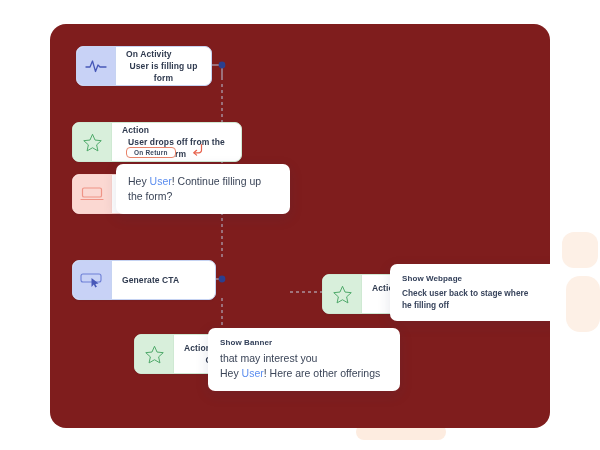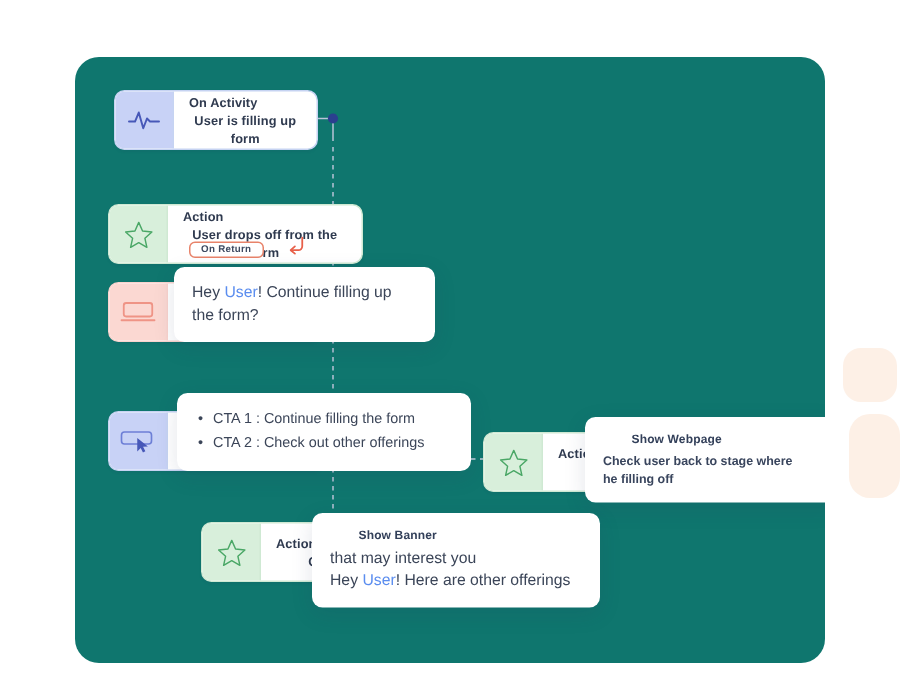--- a/index.html
+++ b/index.html
@@ -13,22 +13,22 @@
   .stage{position:absolute;inset:0;}
 
   
   .blob{position:absolute;background:#fdf0e6;border-radius:14px;}
   .blob.b1{left:562px;top:232px;width:36px;height:36px;border-radius:12px;}
   .blob.b2{left:566px;top:276px;width:34px;height:56px;border-radius:14px;}
   .blob.b3{left:356px;top:424px;width:90px;height:16px;border-radius:8px;background:#fdece0;}
 
   
   .canvas{
-    position:absolute;left:50px;top:38px;width:500px;height:404px;
-    background:#0f766e;border-radius:16px;overflow:hidden;
+    position:absolute;left:50px;top:24px;width:500px;height:404px;
+    background:#7f1d1d;border-radius:16px;overflow:hidden;
   }
 
   
   .wires{position:absolute;left:0;top:0;width:500px;height:404px;pointer-events:none;}
 
   
   .node{
     position:absolute;display:flex;align-items:stretch;
     background:#ffffff;border-radius:7px;
     box-shadow:0 1px 2px rgba(30,40,80,.07);
@@ -59,21 +59,21 @@
   #node-generate-cta{left:22px;top:236px;width:142px;height:38px;}
   #node-action-cta1{left:272px;top:250px;width:128px;height:38px;}
   #node-action-cta2{left:84px;top:310px;width:126px;height:38px;}
 
   
   .msg{
     position:absolute;background:#ffffff;border-radius:7px;
     box-shadow:0 4px 14px rgba(40,55,90,.13);
     padding:10px 12px;
   }
-  .msg .ttl{font-size:8px;font-weight:bold;color:#33405a;margin-bottom:4px;letter-spacing:.1px;margin-left:19px;}
+  .msg .ttl{font-size:8px;font-weight:bold;color:#33405a;margin-bottom:4px;letter-spacing:.1px;}
   .msg .line{font-size:10.5px;color:#3b4558;line-height:15px;}
   .msg .small{font-size:8.3px;font-weight:bold;color:#39455d;line-height:12px;}
   .msg .hl{color:#5b8def;text-align:center;}
   .msg ul{margin:0;padding:0 0 0 12px;list-style:none;}
   .msg li{font-size:9.6px;color:#3b4558;line-height:16px;position:relative;}
   .msg li:before{content:"•";position:absolute;left:-10px;color:#3b4558;}
 
   #msg-banner{left:66px;top:140px;width:150px;}
   #msg-cta-list{left:68px;top:224px;width:172px;}
   #msg-webpage{left:340px;top:240px;width:148px;}
@@ -175,26 +175,20 @@
         <svg width="26" height="18" viewBox="0 0 26 18">
             <rect x="2" y="3" width="20" height="8" rx="2" fill="none" stroke="#6d7fd6" stroke-width="1.1"></rect>
             <path d="M12.5 7 L12.5 16 L14.8 13.6 L16.3 16.6 L17.9 15.8 L16.4 12.9 L19.6 12.6 Z" fill="#4758b8"></path>
           </svg>
       </div>
       <div class="body">
         <div class="t1">Generate CTA</div>
       </div>
     </div>
 
-    <div class="msg" id="msg-cta-list">
-      <ul>
-        <li>CTA 1 : Continue filling the form</li>
-        <li>CTA 2 : Check out other offerings</li>
-      </ul>
-    </div>
 
     <div class="node n-green" id="node-action-cta1">
       <div class="ico">
         <svg width="21" height="21" viewBox="0 0 24 24">
             <path d="M12 2.6 L14.9 9.2 L22 9.9 L16.7 14.7 L18.2 21.6 L12 18 L5.8 21.6 L7.3 14.7 L2 9.9 L9.1 9.2 Z" fill="none" stroke="#4aa766" stroke-width="1.1" stroke-linejoin="round"></path>
           </svg>
       </div>
       <div class="body">
         <div class="t1">Action</div>
         <div class="t2">CTA 1</div>

